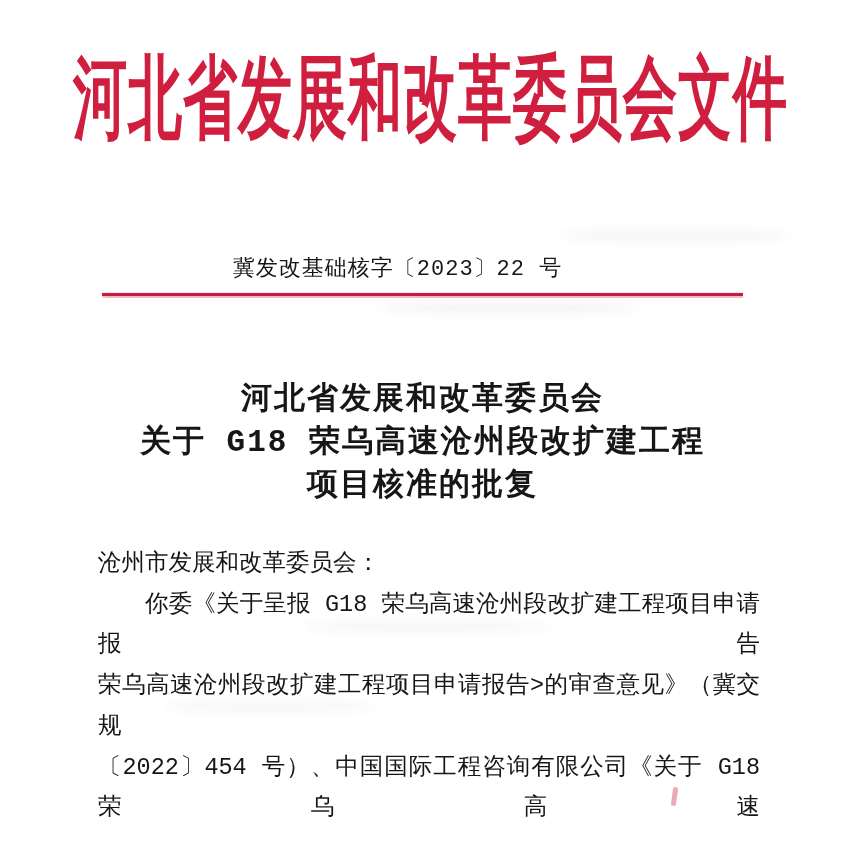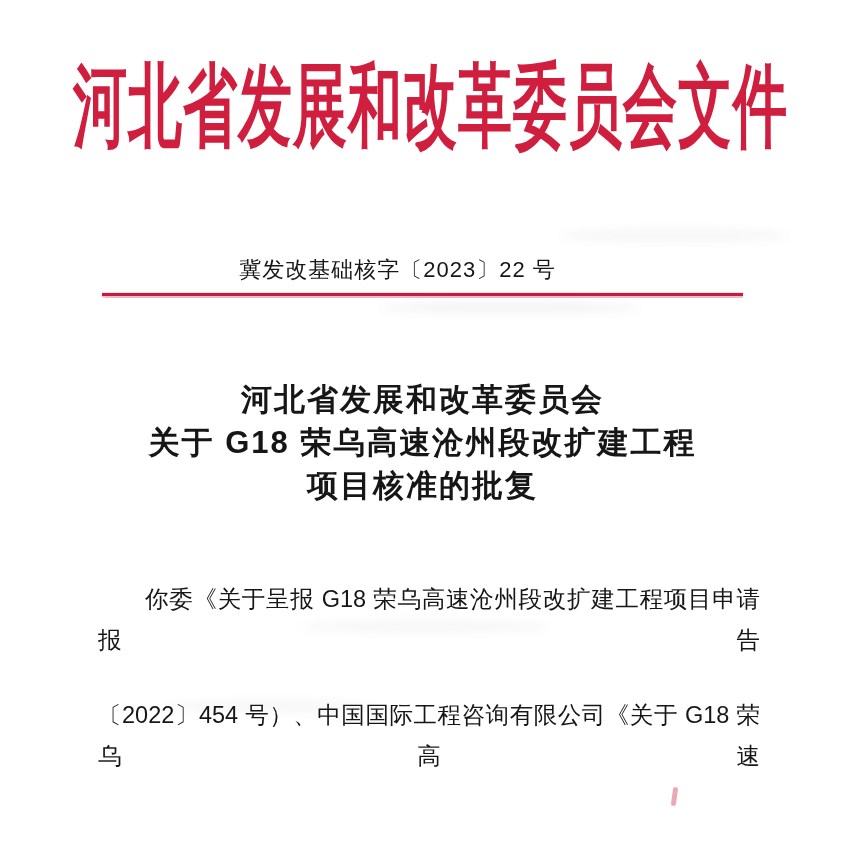--- a/index.html
+++ b/index.html
@@ -6,21 +6,21 @@
     margin: 0;
     padding: 0;
     background: #ffffff;
   }
   .page {
     position: relative;
     width: 861px;
     height: 857px;
     background: var(--background, #ffffff);
     overflow: hidden;
-    font-family: Liberation Sans, sans-serif;
+    font-family: Liberation Mono, monospace;
     color: var(--text-color, #161616);
   }
   
   .header-title {
     position: absolute;
     top: 60px;
     left: 0;
     width: 100%;
     text-align: center;
     font-weight: bold;
@@ -81,21 +81,20 @@
     color: var(--text-color, #161616);
   }
   .body-line {
     white-space: nowrap;
   }
   .body-line.just {
     white-space: normal;
     text-align: justify;
     text-align-last: justify;
     text-justify: inter-character;
-    margin-top: 35px;
   }
   .body-line.indent {
     text-indent: 47px;
   }
   
   .artifact-red {
     position: absolute;
     left: 672px;
     top: 787px;
     width: 5px;
@@ -130,21 +129,23 @@
   <div class="divider"></div>
   <div class="artifact-smudge s1"></div>
 
   <div class="doc-title">
     <div class="doc-title-line">河北省发展和改革委员会</div>
     <div class="doc-title-line">关于 G18 荣乌高速沧州段改扩建工程</div>
     <div class="doc-title-line">项目核准的批复</div>
   </div>
 
   <div class="body-text">
+    <div class="body-line salutation">沧州市发展和改革委员会：</div>
     <div class="body-line just indent">你委《关于呈报 G18 荣乌高速沧州段改扩建工程项目申请报告</div>
+    <div class="body-line just">荣乌高速沧州段改扩建工程项目申请报告&gt;的审查意见》（冀交规</div>
     <div class="body-line just">〔2022〕454 号）、中国国际工程咨询有限公司《关于 G18 荣乌高速</div>
 
   </div>
 
   <div class="artifact-smudge s3"></div>
   <div class="artifact-smudge s4"></div>
   <div class="artifact-red"></div>
 
 </div>
 

